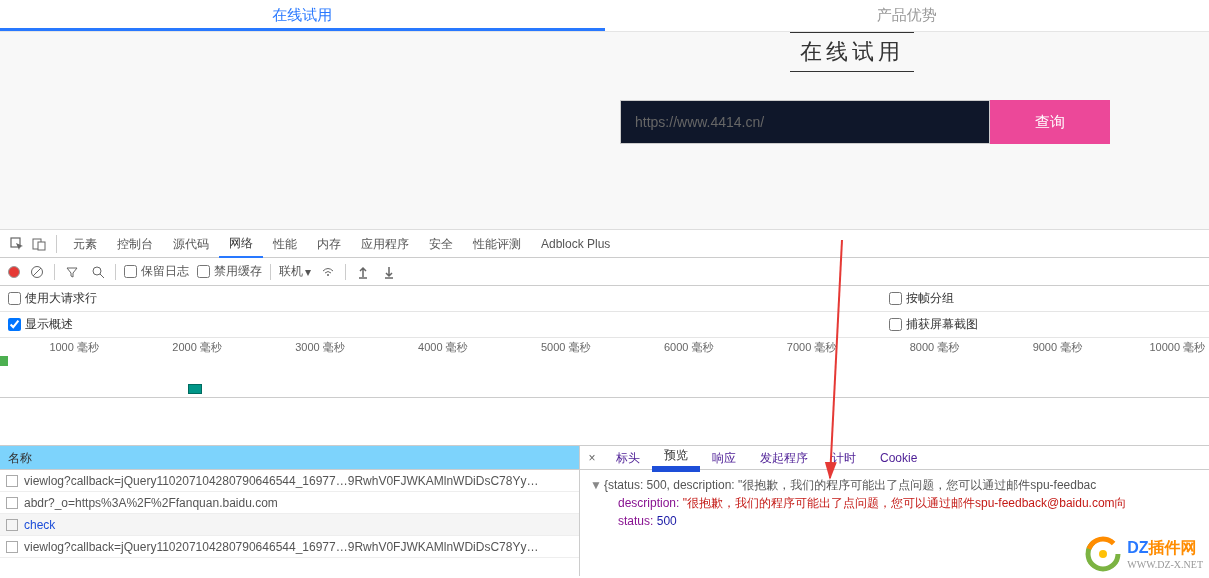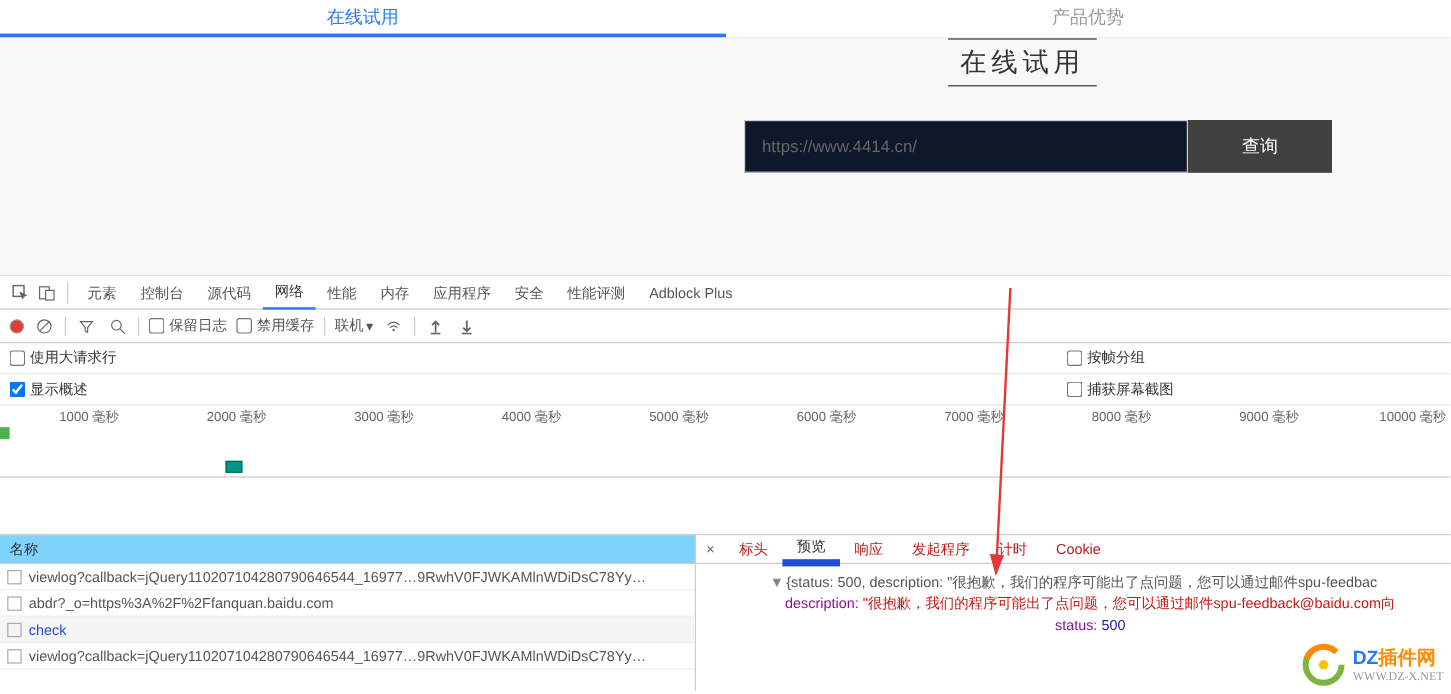--- a/index.html
+++ b/index.html
@@ -8,21 +8,21 @@
 
 .top-tabs { display: flex; height: 32px; border-bottom: 1px solid #e5e5e5; }
 .top-tab { flex: 1; text-align: center; line-height: 30px; font-size: 15px; color: #999; cursor: pointer; }
 .top-tab.active { color: #2878ff; border-bottom: 3px solid #2878ff; }
 
 
 .page-content { height: 198px; background: #f8f8f8; position: relative; border-bottom: 1px solid #ddd; }
 .heading-box { position: absolute; left: 790px; top: 0; font-size: 22px; color: #333; letter-spacing: 4px; padding: 4px 10px; border-top: 1px solid #333; border-bottom: 1px solid #333; }
 .search-row { position: absolute; top: 68px; left: 620px; display: flex; }
 .search-input { width: 370px; height: 44px; border: 1px solid #ccc; padding: 0 14px; font-size: 14px; color: #666; background: #0f172a; outline: none; }
-.search-btn { width: 120px; height: 44px; background: #404040; color: #fff; border: none; font-size: 15px; cursor: pointer; }
+.search-btn { width: 120px; height: 44px; background: #ec4899; color: #fff; border: none; font-size: 15px; cursor: pointer; }
 
 
 .devtools-tabs { display: flex; align-items: center; height: 28px; border-bottom: 1px solid #ccc; padding-left: 6px; gap: 0; }
 .dt-icon { width: 22px; height: 22px; display: flex; align-items: center; justify-content: center; color: #666; cursor: pointer; }
 .dt-divider { width: 1px; height: 18px; background: #ccc; margin: 0 6px; }
 .dt-tab { padding: 0 10px; line-height: 26px; font-size: 12px; color: #555; cursor: pointer; }
 .dt-tab.active { color: #333; border-bottom: 2px solid #2878ff; }
 
 
 .toolbar { display: flex; align-items: center; height: 28px; border-bottom: 1px solid #ccc; padding-left: 8px; gap: 8px; font-size: 12px; color: #555; }
@@ -54,23 +54,23 @@
 .bottom { display: flex; height: 130px; }
 .left-panel { width: 580px; border-right: 1px solid #ccc; display: flex; flex-direction: column; }
 .lp-header { height: 24px; line-height: 24px; padding-left: 8px; font-size: 12px; border-bottom: 1px solid #ccc; background: #7dd3fc; }
 .lp-row { height: 22px; display: flex; align-items: center; padding-left: 6px; font-size: 12px; color: #555; border-bottom: 1px solid #eee; cursor: pointer; white-space: nowrap; overflow: hidden; text-overflow: ellipsis; }
 .lp-row.selected { background: #f5f5f5; color: #1d4ed8; }
 .lp-row .rowicon { width: 12px; height: 12px; border: 1px solid #aaa; margin-right: 6px; flex-shrink: 0; }
 
 .right-panel { flex: 1; display: flex; flex-direction: column; font-family: Consolas, monospace; font-size: 12px; }
 .rp-tabs { display: flex; height: 24px; border-bottom: 1px solid #ccc; align-items: center; }
 .rp-close { width: 24px; text-align: center; cursor: pointer; color: #666; }
-.rp-tab { padding: 0 12px; line-height: 22px; color: #b91c1c; cursor: pointer; }
+.rp-tab { padding: 0 12px; line-height: 22px; color: #4c1d95; cursor: pointer; }
 .rp-tab.active { border-bottom: 6px solid #1d4ed8; color: #333; }
-.rp-body { padding: 6px 10px; line-height: 18px; position: relative; text-align: center; }
+.rp-body { padding: 6px 10px; line-height: 18px; position: relative; }
 .json-line1 { color: #555; }
 .json-triangle { color: #888; margin-right: 2px; }
 .json-key { color: #881391; }
 .json-num { color: #1a1aa6; }
 .json-str { color: #c41a16; }
 .desc-line { padding-left: 28px; color: #555; }
 .status-line { padding-left: 28px; color: #555; }
 
 
 .arrow-svg { position: absolute; left: 582px; top: 236px; pointer-events: none; }

